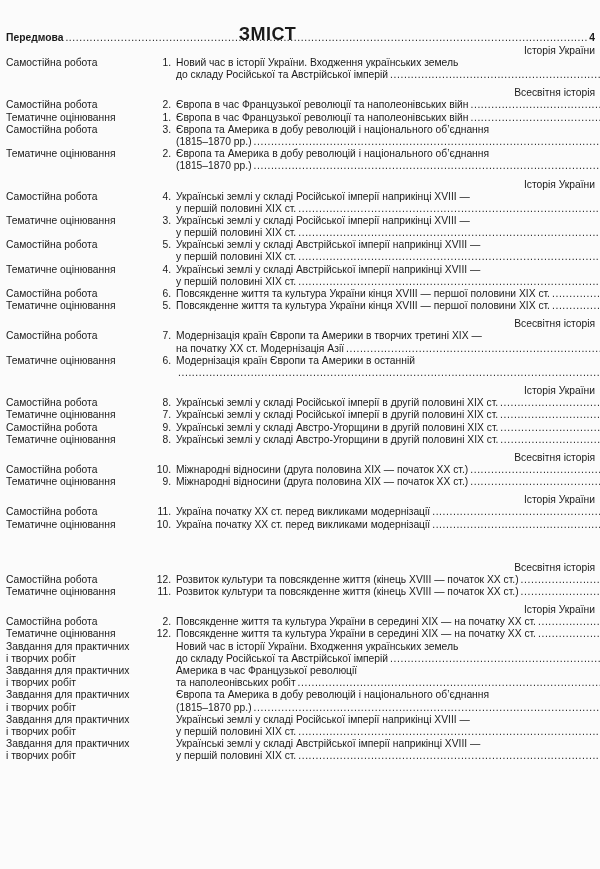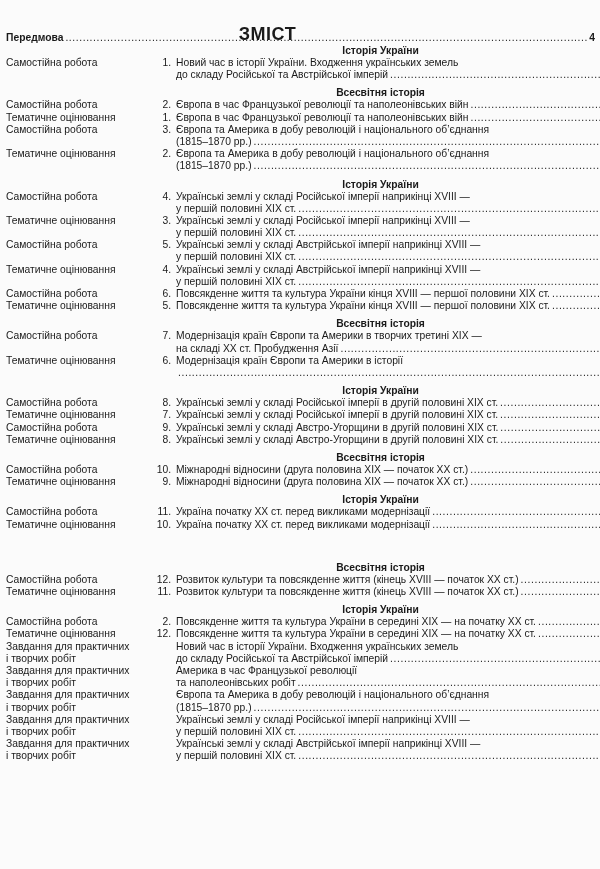--- a/index.html
+++ b/index.html
@@ -13,21 +13,21 @@
     font-weight: bold; font-size: 18px; letter-spacing: 0.5px; margin-top: 14px;
   }
   .preface {
     position: absolute; top: 32px; left: 6px; width: 589px;
     display: flex; align-items: baseline; font-weight: bold; justify-content: space-between;
   }
   .dots { flex: 1; overflow: hidden; white-space: nowrap; margin: 0 2px; font-weight: normal; }
   .dots::after { content: "......................................................................................................................................................................................................................................................................"; letter-spacing: 0.6px; }
   .toc { position: absolute; top: 44px; left: 6px; width: 589px; }
   .section {
-    text-align: center; font-weight: bold; height: 13px; line-height: 13px;
+    text-align: right; font-weight: normal; height: 13px; line-height: 13px;
     padding-left: 160px; box-sizing: border-box;
   }
   .sec-gap-1 { margin-top: 5px; }
   .sec-gap-big { margin-top: 30px; }
   .entry { display: flex; margin-bottom: 0; }
   .kind { width: 148px; flex: none; }
   .num { width: 17px; flex: none; text-align: right; padding-right: 0; }
   .body { flex: 1; margin-left: 5px; }
   .line { display: flex; align-items: baseline; white-space: nowrap; height: 12.2px; }
   .line .txt { flex: none; }
@@ -205,33 +205,33 @@
     <div class="entry">
       <div class="kind">
         <span class="k2">Самостійна робота</span>
       </div>
       <div class="num">7.</div>
       <div class="body">
         <div class="line">
           <span class="txt">Модернізація країн Європи та Америки в творчих третині XIX —</span>
         </div>
         <div class="line">
-          <span class="txt">на складі XX ст. Пробудження Азії</span>
+          <span class="txt">на початку XX ст. Модернізація Азії</span>
           <span class="dots"></span>
         </div>
       </div>
     </div>
     <div class="entry">
       <div class="kind">
         <span class="k2">Тематичне оцінювання</span>
       </div>
       <div class="num">6.</div>
       <div class="body">
         <div class="line">
-          <span class="txt">Модернізація країн Європи та Америки в історії</span>
+          <span class="txt">Модернізація країн Європи та Америки в останній</span>
         </div>
         <div class="line">
           <span class="dots"></span>
         </div>
       </div>
     </div>
     <div class="section sec-gap-1">Історія України</div>
     <div class="entry">
       <div class="kind">
         <span class="k2">Самостійна робота</span>

